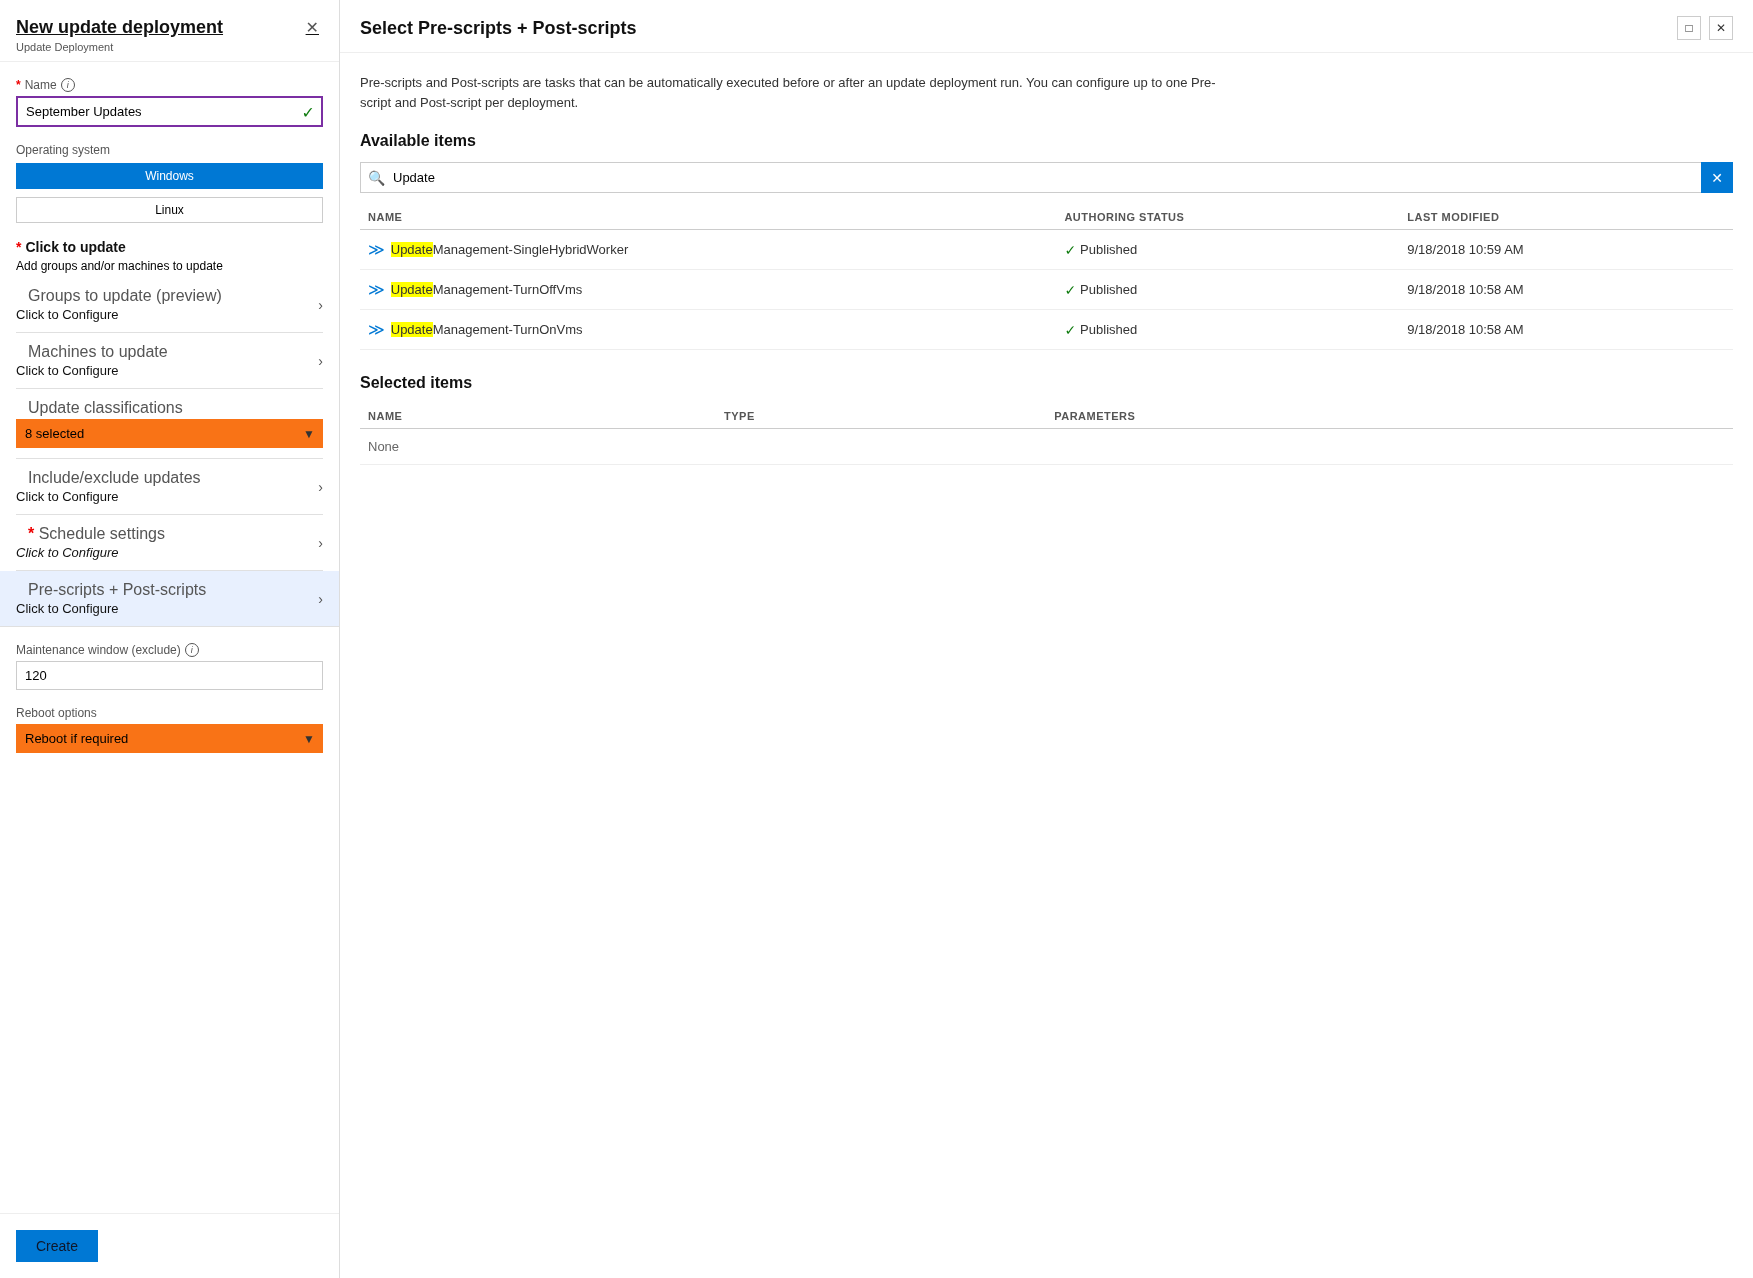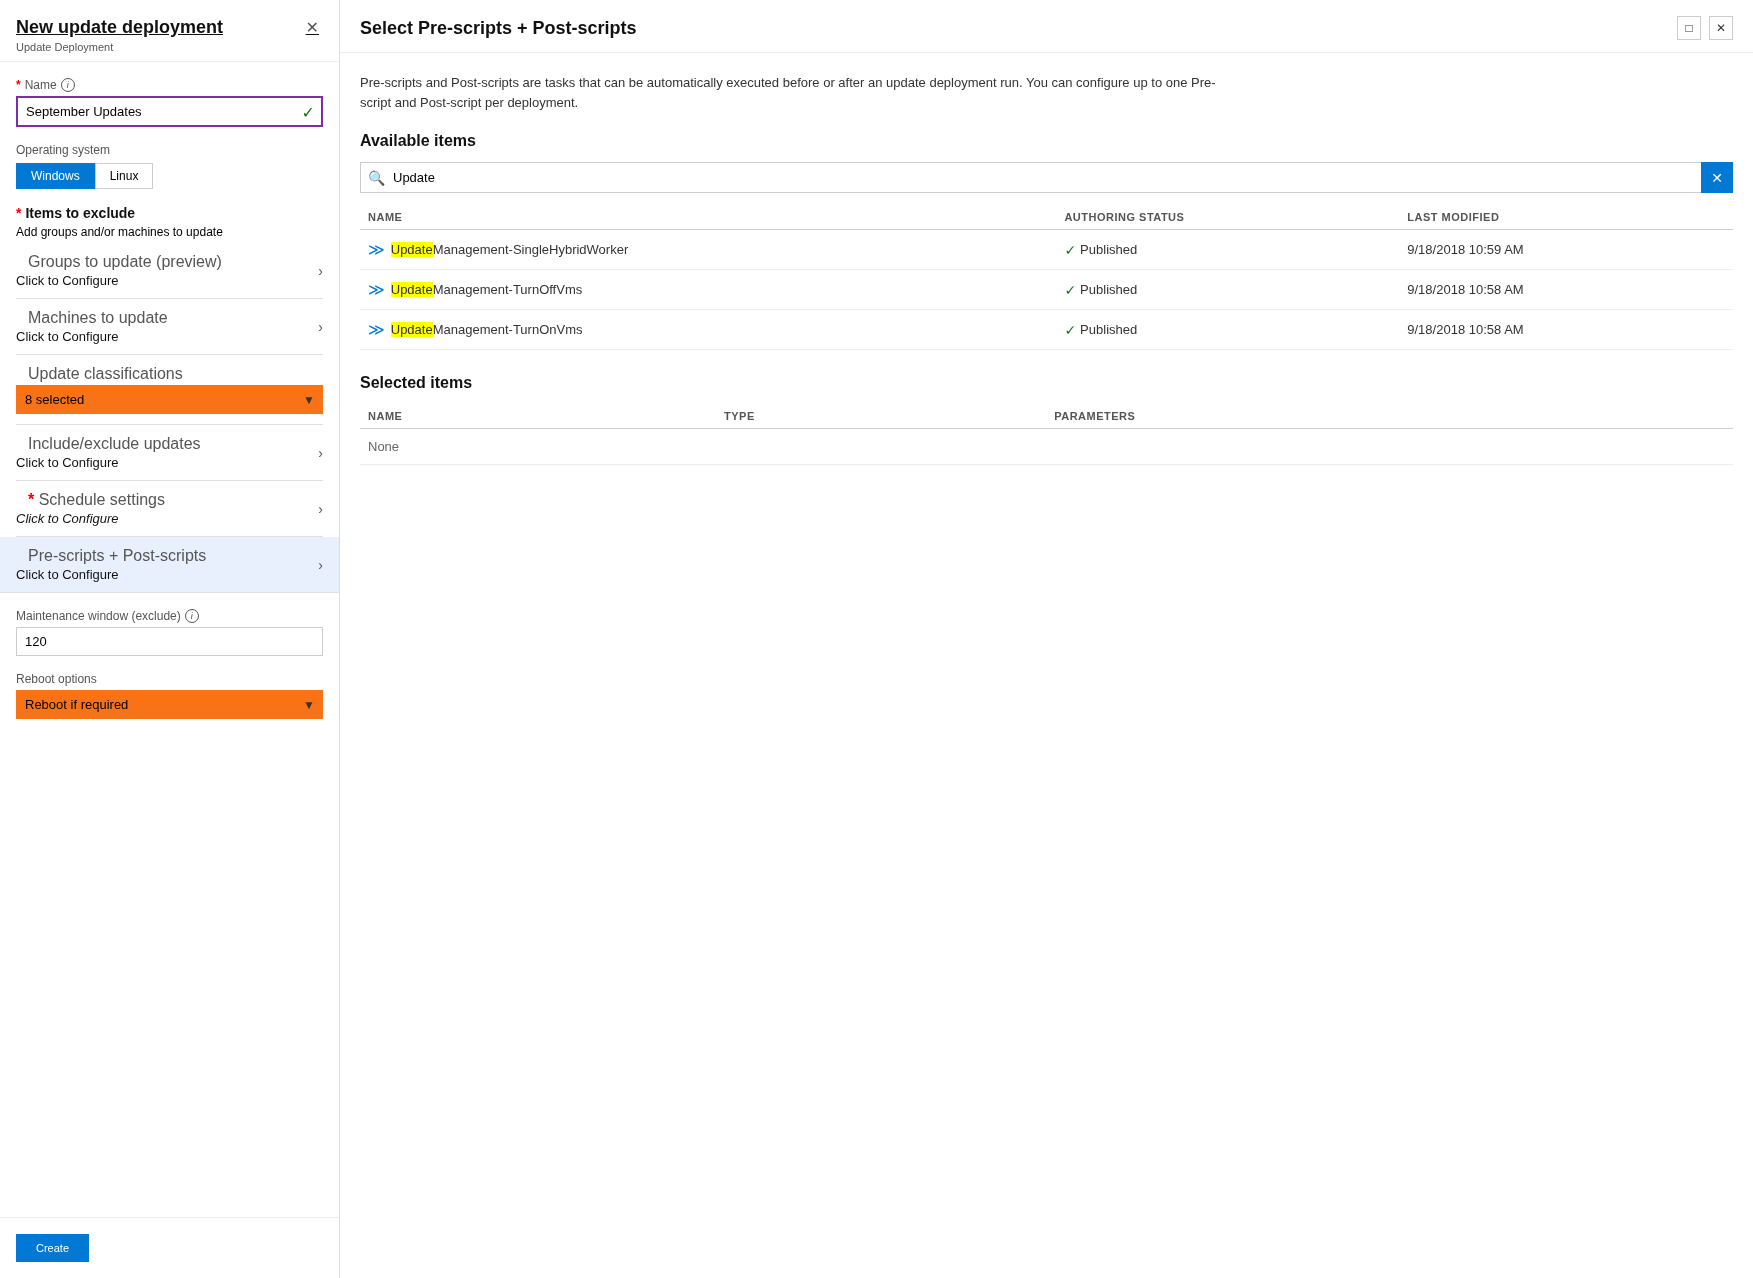--- a/index.html
+++ b/index.html
@@ -82,21 +82,21 @@
     .checkmark-icon {
       position: absolute;
       right: 8px;
       top: 50%;
       transform: translateY(-50%);
       color: #107c10;
       font-size: 16px;
     }
     .os-section { margin-bottom: 16px; }
     .os-label { font-size: 12px; color: #555; margin-bottom: 6px; }
-    .os-buttons { display: flex; gap: 0; }
+    .os-buttons { display: flex; gap: 8px; flex-direction: column; }
     .os-btn {
       padding: 5px 14px;
       border: 1px solid #ccc;
       cursor: pointer;
       font-size: 12px;
       background: #fff;
     }
     .os-btn.active {
       background: #0078d4;
       color: #fff;
@@ -177,24 +177,24 @@
       border: 1px solid #ccc;
       font-size: 13px;
       outline: none;
     }
     .left-footer {
       padding: 16px;
       border-top: 1px solid #eee;
     }
     .create-btn {
       background: #0078d4;
-      color: #ffffff;
+      color: #0f172a;
       border: none;
       padding: 8px 20px;
-      font-size: 11px;
+      font-size: 14px;
       cursor: pointer;
       font-weight: 500;
     }
 
     
     .right-panel {
       flex: 1;
       display: flex;
       flex-direction: column;
       overflow-y: auto;
@@ -362,21 +362,21 @@
       <div class="os-label">Operating system</div>
       <div class="os-buttons">
         <button class="os-btn active">Windows</button>
         <button class="os-btn">Linux</button>
       </div>
     </div>
 
     <div class="items-section">
       <div class="section-title">
         <span class="required-star">*</span>
-        <span>Items to exclude</span>
+        <span>Click to update</span>
       </div>
       <div class="section-subtitle">Add groups and/or machines to update</div>
 
       <div class="config-item">
         <div class="config-item-left">
           <div class="config-item-label">Groups to update (preview)</div>
           <div class="config-item-value">Click to Configure</div>
         </div>
         <span class="chevron-right">›</span>
       </div>

